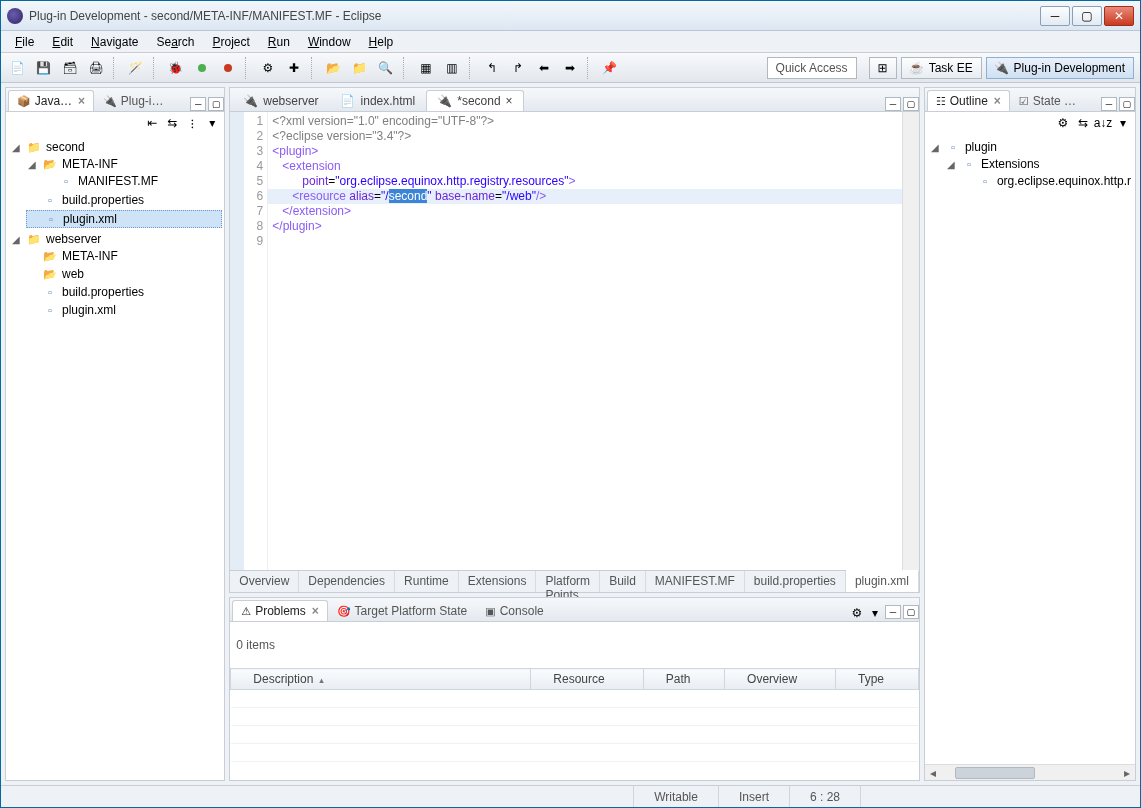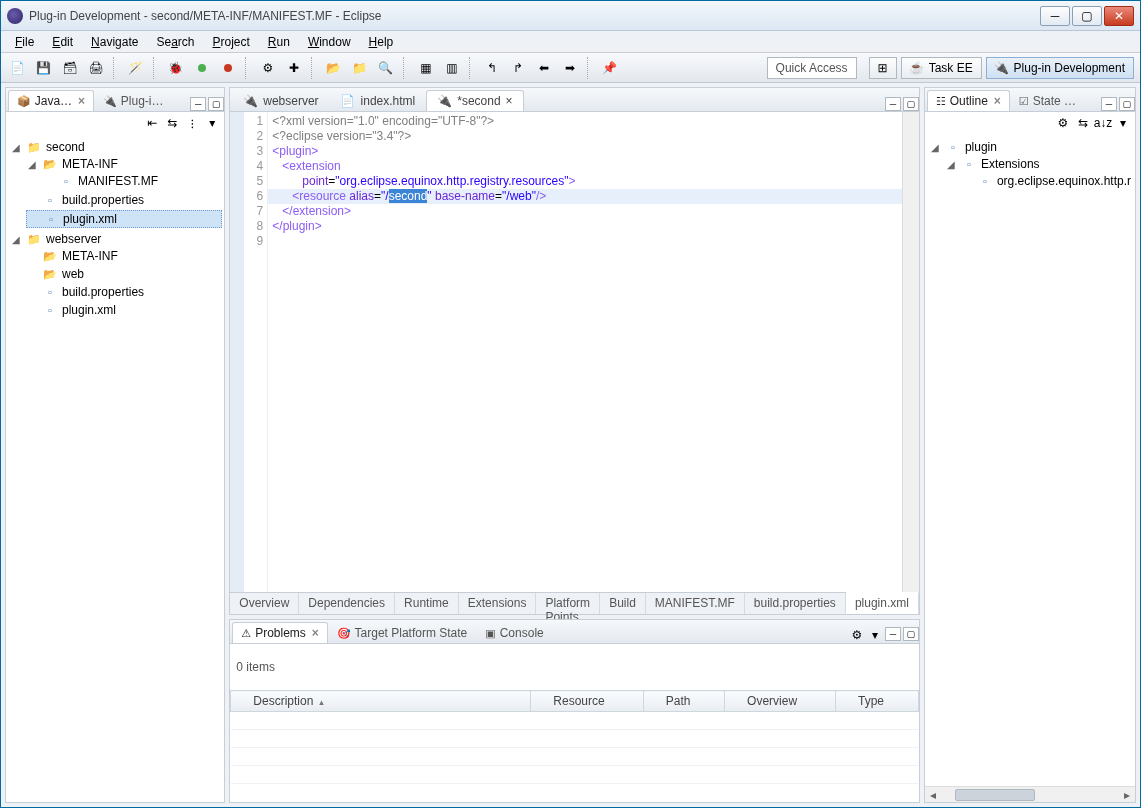--- a/index.html
+++ b/index.html
@@ -420,14 +420,21 @@
         <div class="outline-scroll">
           <div class="arrow left">◂</div>
           <div class="thumb"></div>
           <div class="arrow right">▸</div>
         </div>
       </div>
     </div>
 
   </div>
 
+  <div class="statusbar">
+    <div class="spacer"></div>
+    <div class="cell">Writable</div>
+    <div class="cell">Insert</div>
+    <div class="cell">6 : 28</div>
+    <div class="cell" style="width:280px;"></div>
+  </div>
 
 </div>
 
 </body></html>

